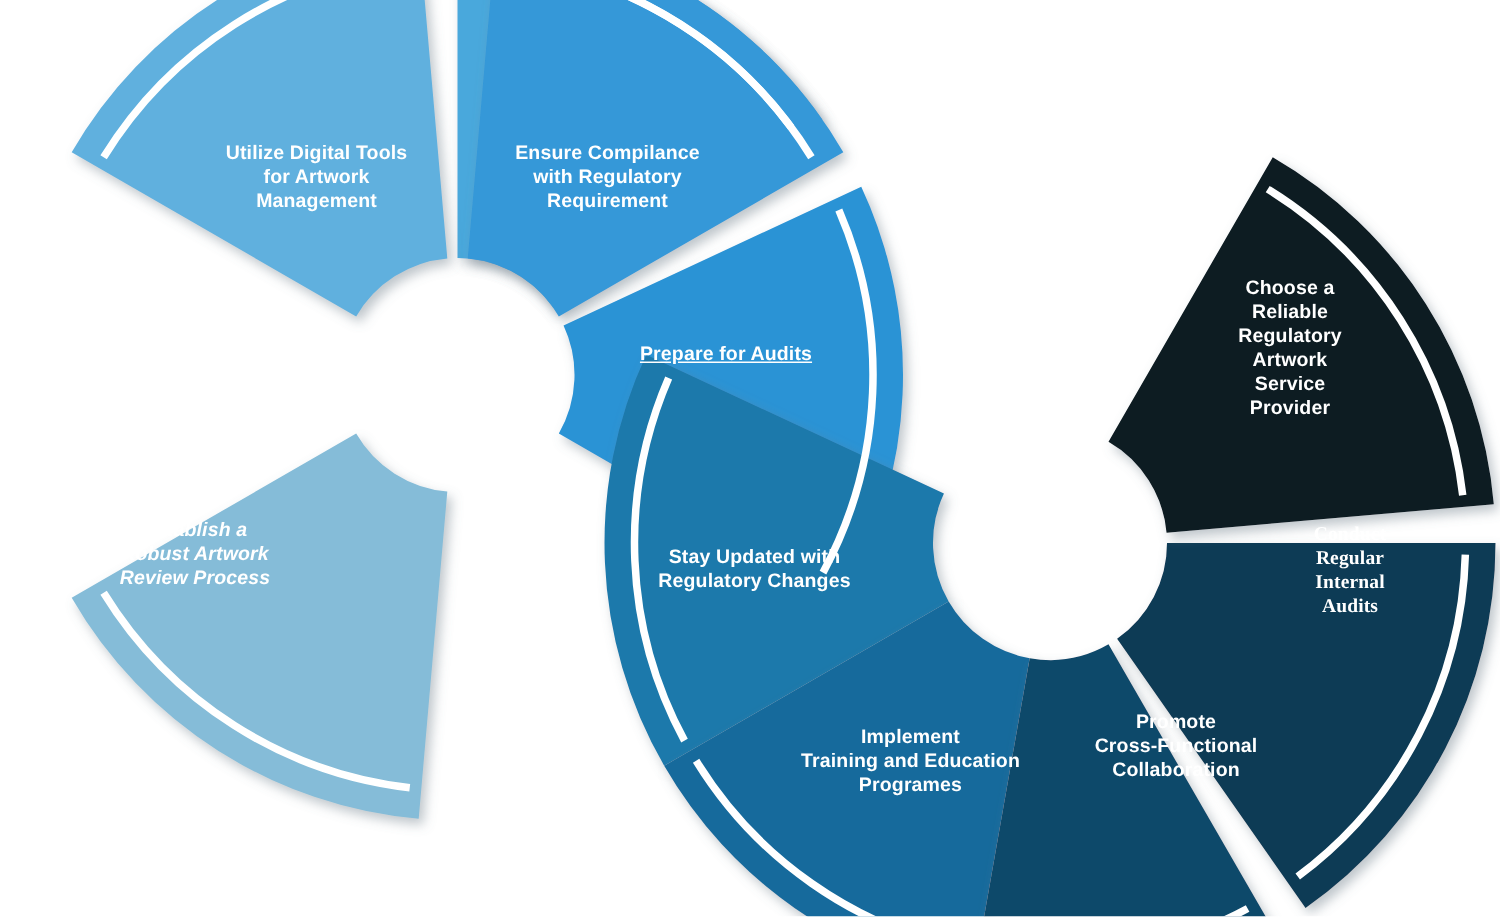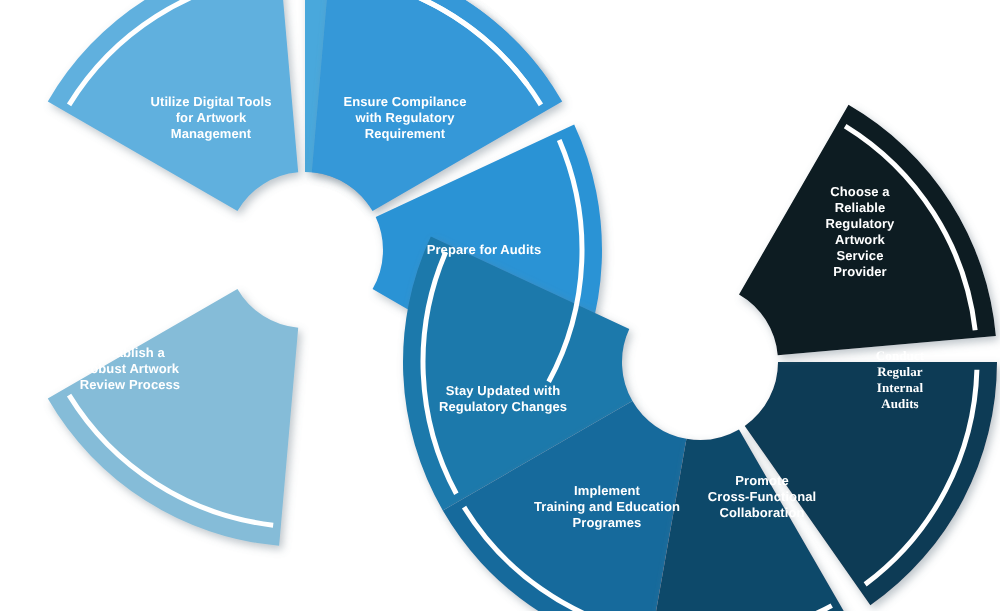--- a/index.html
+++ b/index.html
@@ -88,30 +88,30 @@
   </svg>
   <div id="labels-layer">
       <div class="seg-label" style="left: 211px; top: 118px;">Utilize Digital Tools
 for Artwork
 Management</div>
       <div class="seg-label" style="left: 385px; top: 118px; margin-left: 20px;">Ensure Compilance
 with Regulatory
 Requirement</div>
       <div class="seg-label" style="left: 115px; top: 232px;">Prioritize
 Quality Control</div>
-      <div class="seg-label" style="left: 484px; top: 250px;">Prepare for Audits</div>
-      <div class="seg-label" style="left: 130px; top: 369px;">Establish a
+      <div class="seg-label" style="left: 484px; top: 236px; text-decoration: underline;">Prepare for Audits</div>
+      <div class="seg-label" style="left: 130px; top: 369px; font-style: italic;">Establish a
 Robust Artwork
 Review Process</div>
-      <div class="seg-label" style="left: 503px; top: 379px; margin-top: 20px;">Stay Updated with
+      <div class="seg-label" style="left: 503px; top: 379px;">Stay Updated with
 Regulatory Changes</div>
       <div class="seg-label" style="left: 607px; top: 507px;">Implement
 Training and Education
 Programes</div>
-      <div class="seg-label" style="left: 762px; top: 497px;">Promote
+      <div class="seg-label" style="left: 784px; top: 497px;">Promote
 Cross-Functional
 Collaboration</div>
       <div class="seg-label" style="left: 900px; top: 380px; font-family: Liberation Serif, serif;">Conduct Regular
 Internal Audits</div>
       <div class="seg-label" style="left: 860px; top: 232px;">Choose a Reliable
 Regulatory Artwork
 Service Provider</div>
     </div>
 </div>
 

